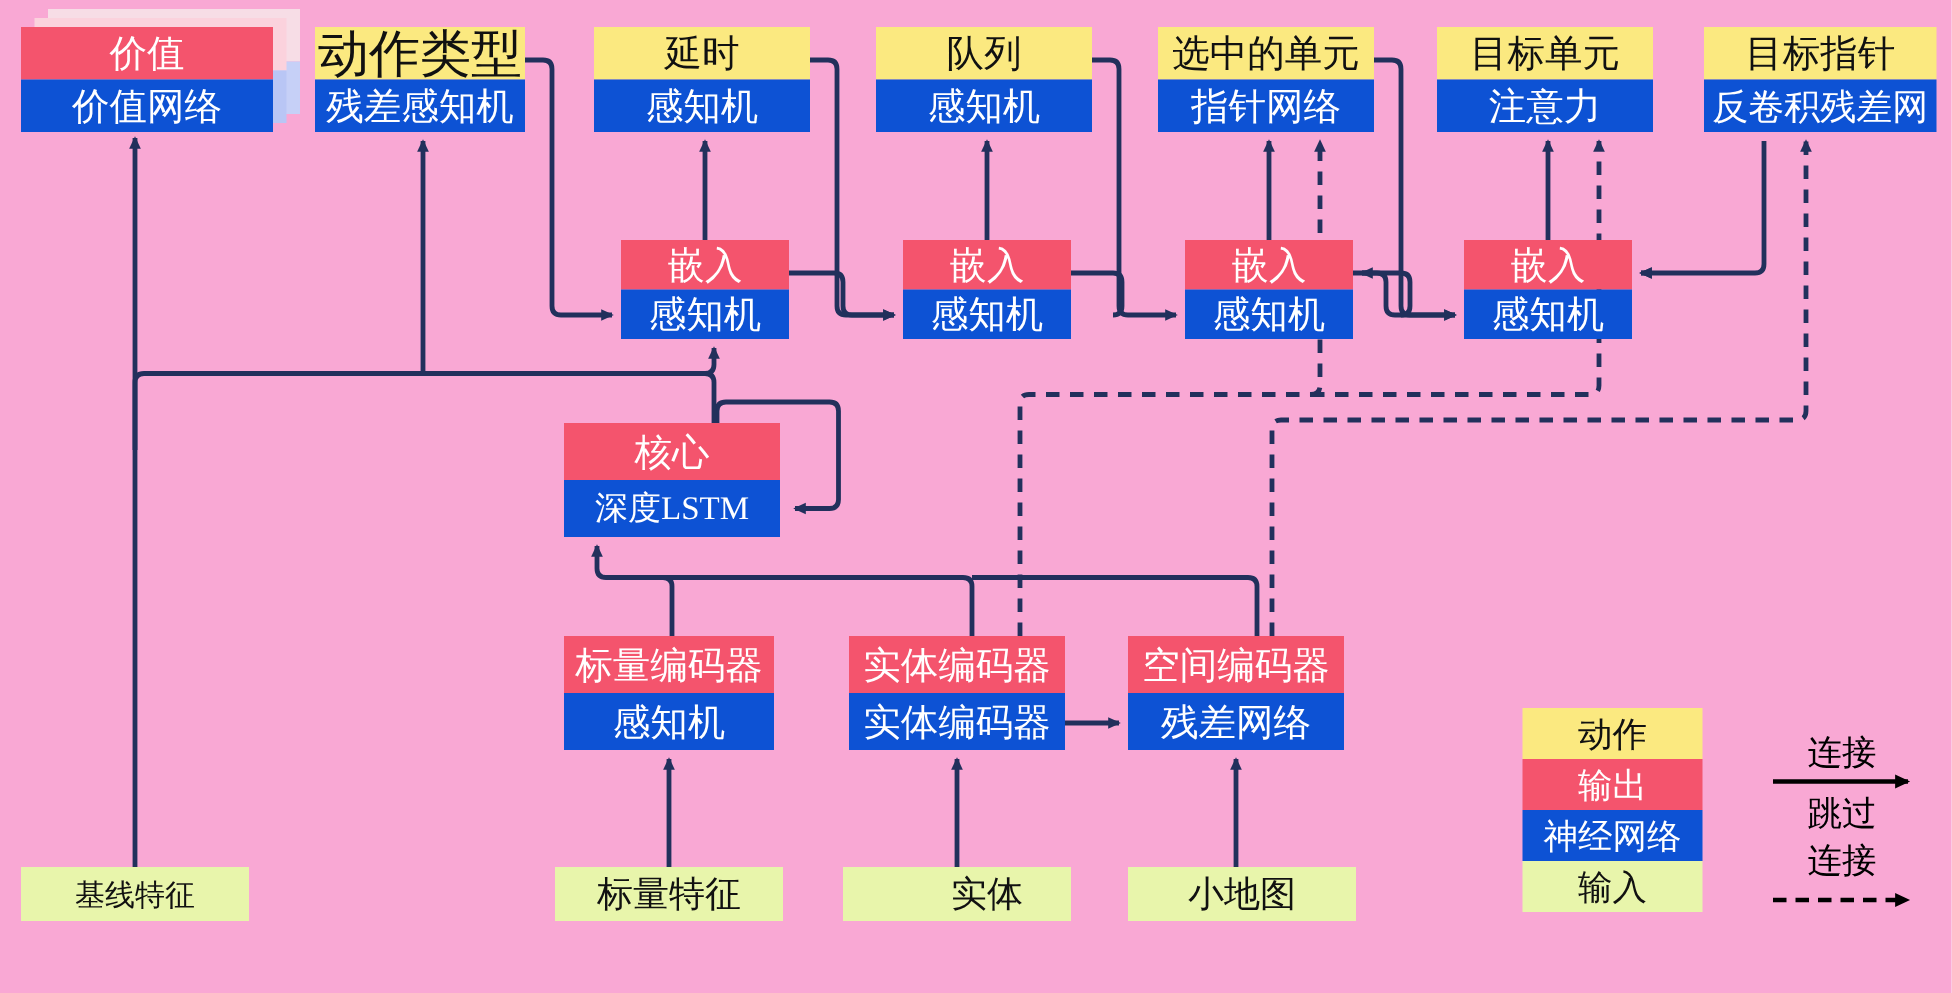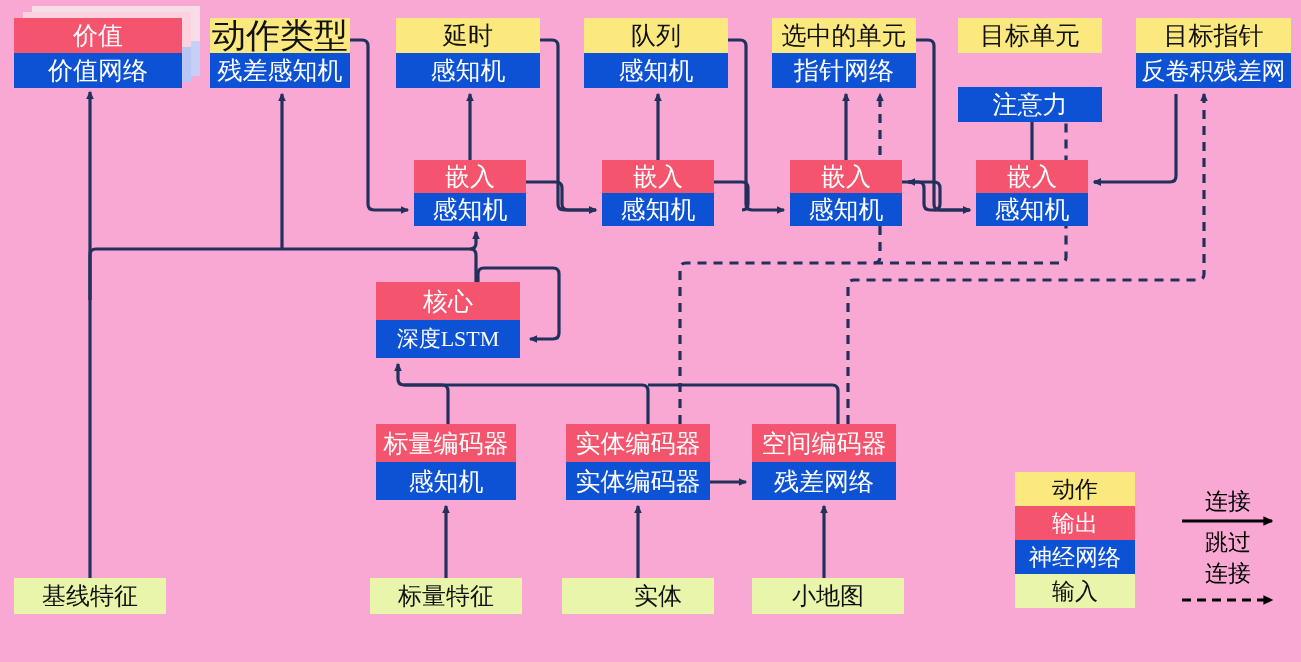--- a/index.html
+++ b/index.html
@@ -126,21 +126,21 @@
       <div class="node" style="left: 584px; top: 18px; width: 144px; height: 70px;">
         <div class="band b-action" style="height: 35px; width: 100%; font-size: 25px;">队列</div>
         <div class="band b-net" style="height: 35px; width: 100%; font-size: 25px;">感知机</div>
       </div>
       <div class="node" style="left: 772px; top: 18px; width: 144px; height: 70px;">
         <div class="band b-action" style="height: 35px; width: 100%; font-size: 25px;">选中的单元</div>
         <div class="band b-net" style="height: 35px; width: 100%; font-size: 25px;">指针网络</div>
       </div>
       <div class="node" style="left: 958px; top: 18px; width: 144px; height: 70px;">
         <div class="band b-action" style="height: 35px; width: 100%; font-size: 25px;">目标单元</div>
-        <div class="band b-net" style="height: 35px; width: 100%; font-size: 25px; margin-top: 34px;">注意力</div>
+        <div class="band b-net" style="height: 35px; width: 100%; font-size: 25px;">注意力</div>
       </div>
       <div class="node" style="left: 1136px; top: 18px; width: 155px; height: 70px;">
         <div class="band b-action" style="height: 35px; width: 100%; font-size: 25px;">目标指针</div>
         <div class="band b-net" style="height: 35px; width: 100%; font-size: 24px;">反卷积残差网</div>
       </div>
       <div class="node" style="left: 414px; top: 160px; width: 112px; height: 66px;">
         <div class="band b-output" style="height: 33px; width: 100%; font-size: 25px;">嵌入</div>
         <div class="band b-net" style="height: 33px; width: 100%; font-size: 25px;">感知机</div>
       </div>
       <div class="node" style="left: 602px; top: 160px; width: 112px; height: 66px;">
@@ -164,21 +164,21 @@
         <div class="band b-net" style="height: 38px; width: 100%; font-size: 25px;">感知机</div>
       </div>
       <div class="node" style="left: 566px; top: 424px; width: 144px; height: 76px;">
         <div class="band b-output" style="height: 38px; width: 100%; font-size: 25px;">实体编码器</div>
         <div class="band b-net" style="height: 38px; width: 100%; font-size: 25px;">实体编码器</div>
       </div>
       <div class="node" style="left: 752px; top: 424px; width: 144px; height: 76px;">
         <div class="band b-output" style="height: 38px; width: 100%; font-size: 25px;">空间编码器</div>
         <div class="band b-net" style="height: 38px; width: 100%; font-size: 25px;">残差网络</div>
       </div>
-      <div class="node band b-input" style="left: 14px; top: 578px; width: 152px; height: 36px; font-size: 24px;">基线特征</div>
+      <div class="node band b-input" style="left: 14px; top: 578px; width: 152px; height: 36px; font-size: 20px;">基线特征</div>
       <div class="node band b-input" style="left: 370px; top: 578px; width: 152px; height: 36px; font-size: 24px;">标量特征</div>
       <div class="node band b-input" style="left: 562px; top: 578px; width: 152px; height: 36px; font-size: 24px; padding-left: 40px;">实体</div>
       <div class="node band b-input" style="left: 752px; top: 578px; width: 152px; height: 36px; font-size: 24px;">小地图</div>
     </div>
 
   <div id="legend" style="left:1015px;top:472px;width:120px;">
     <div id="legend-swatches">
         <div class="lg-row band b-action" style="width: 120px; height: 34px; font-size: 23px;">动作</div>
         <div class="lg-row band b-output" style="width: 120px; height: 34px; font-size: 23px;">输出</div>
         <div class="lg-row band b-net" style="width: 120px; height: 34px; font-size: 23px;">神经网络</div>

